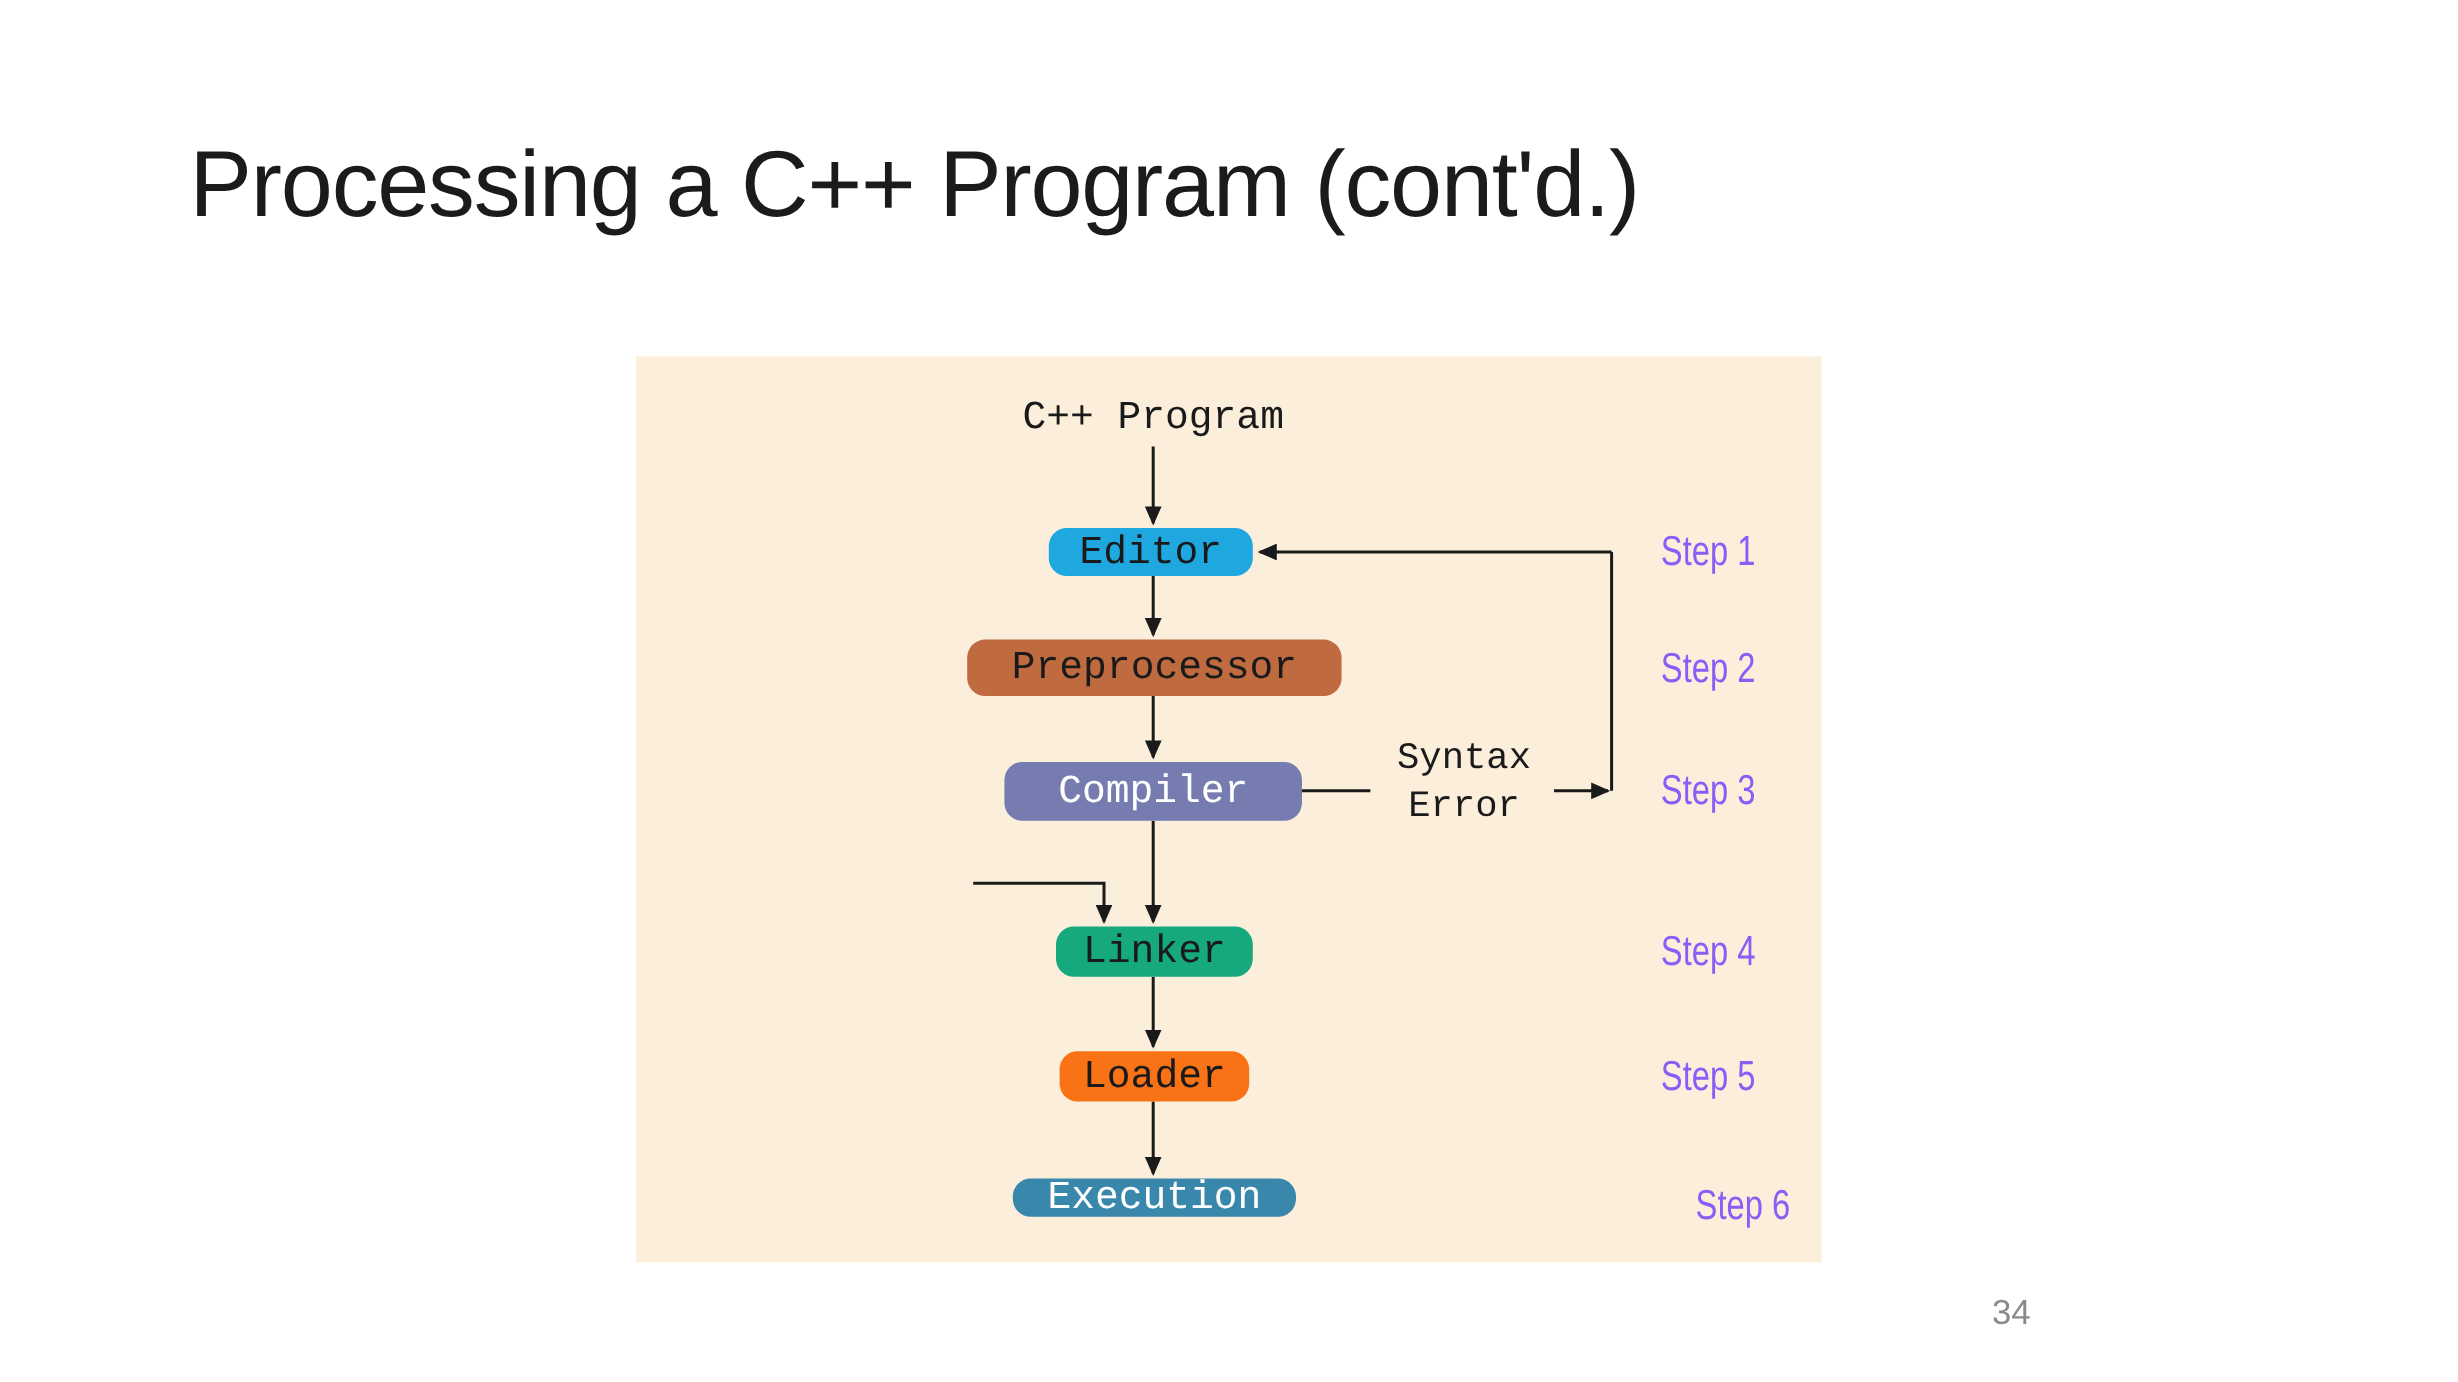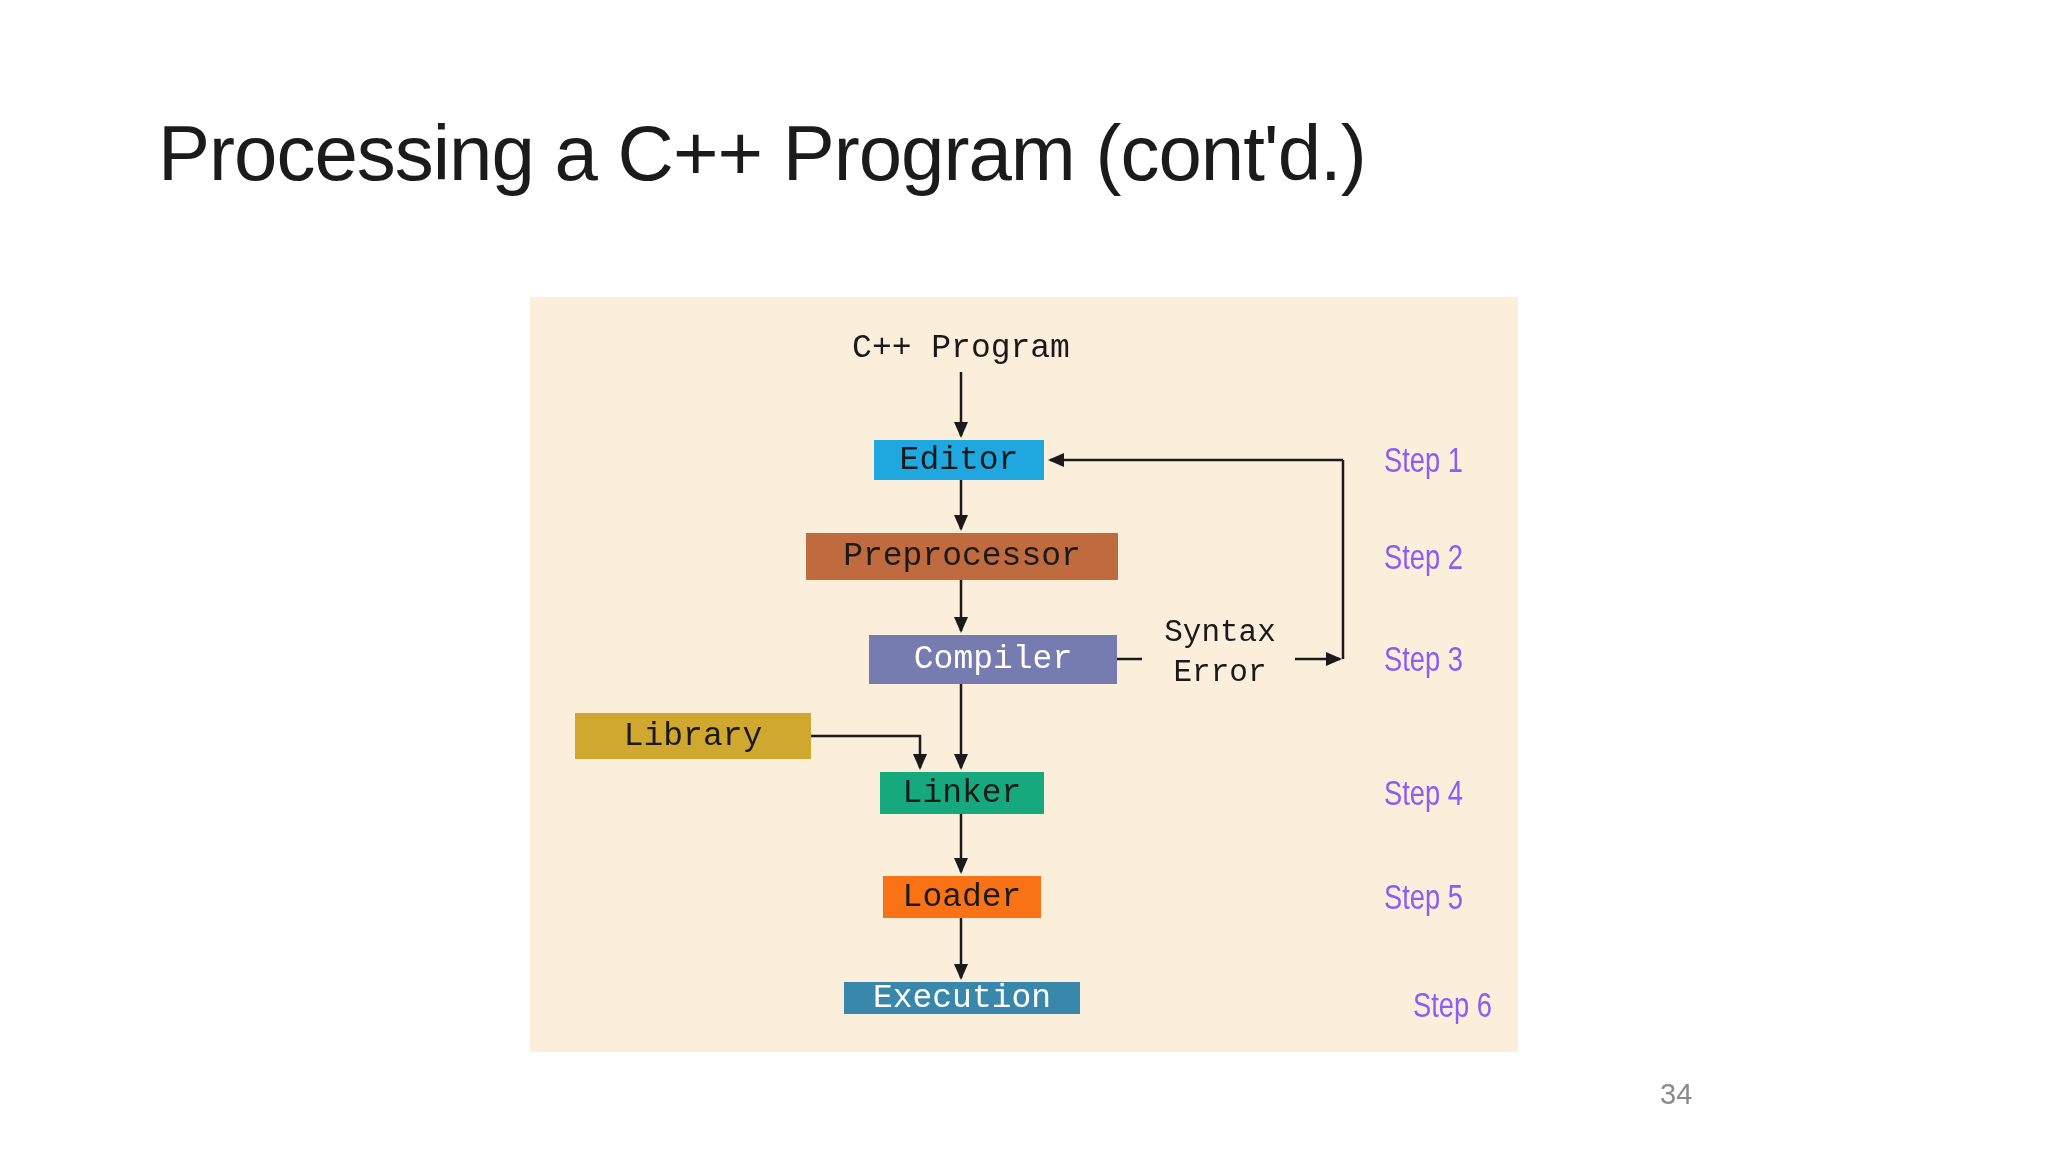--- a/index.html
+++ b/index.html
@@ -39,24 +39,25 @@
   }
   .node {
     position: absolute;
     display: flex;
     align-items: center;
     justify-content: center;
     font-family: "Liberation Mono", "DejaVu Sans Mono", monospace;
     font-size: 33px;
     line-height: 1;
     white-space: nowrap;
+    border-radius: 15px;
   }
   .n-editor       { left: 344px; top: 143px; width: 170px; height: 40px; background: #1FA8E0; color: #1A1A1A; }
   .n-preprocessor { left: 276px; top: 236px; width: 312px; height: 47px; background: #BF6B3F; color: #1A1A1A; }
-  .n-compiler     { left: 307px; top: 338px; width: 248px; height: 49px; background: #777CB0; color: #FFFFFF; margin-left: 32px; }
+  .n-compiler     { left: 307px; top: 338px; width: 248px; height: 49px; background: #777CB0; color: #FFFFFF; }
   .n-library      { left:  45px; top: 416px; width: 236px; height: 46px; background: #D0A72F; color: #1A1A1A; }
   .n-linker       { left: 350px; top: 475px; width: 164px; height: 42px; background: #16A97E; color: #1A1A1A; }
   .n-loader       { left: 353px; top: 579px; width: 158px; height: 42px; background: #f97316; color: #1A1A1A; }
   .n-execution    { left: 314px; top: 685px; width: 236px; height: 32px; background: #3A87AC; color: #FFFFFF; }
   .free-label {
     position: absolute;
     font-family: "Liberation Mono", "DejaVu Sans Mono", monospace;
     font-size: 33px;
     color: #1A1A1A;
     text-align: center;
@@ -132,21 +133,20 @@
 
         <line x1="813" y1="163" x2="520" y2="163" marker-end="url(#ah)"></line>
       </g>
     </svg>
 
     <div class="free-label src-label">C++ Program</div>
 
     <div class="node n-editor">Editor</div>
     <div class="node n-preprocessor">Preprocessor</div>
     <div class="node n-compiler">Compiler</div>
-    <div class="node n-library">Library</div>
     <div class="node n-linker">Linker</div>
     <div class="node n-loader">Loader</div>
     <div class="node n-execution">Execution</div>
 
     <div class="free-label syntax-label">
       <div>Syntax</div>
       <div>Error</div>
     </div>
 
     <div class="step-label s1">

